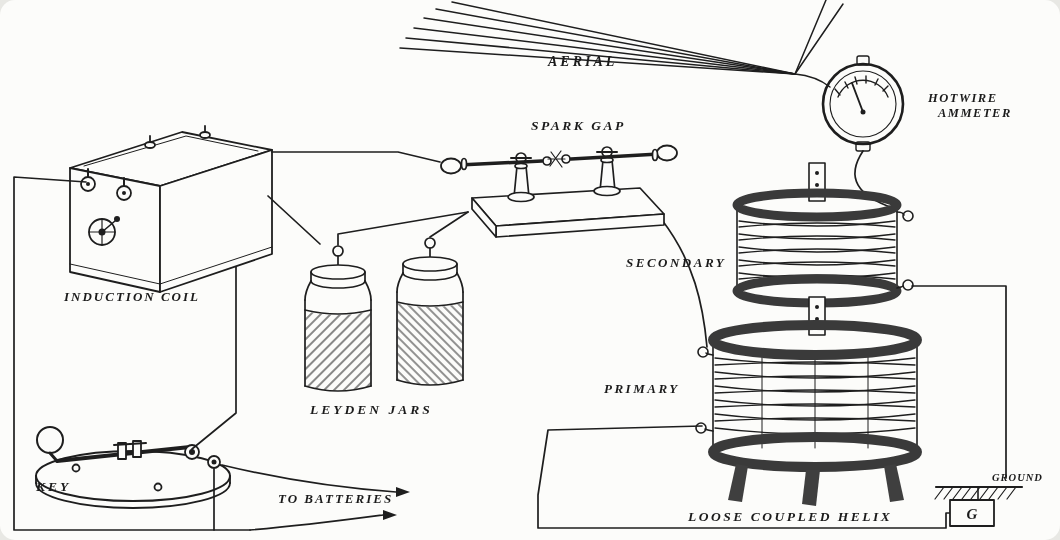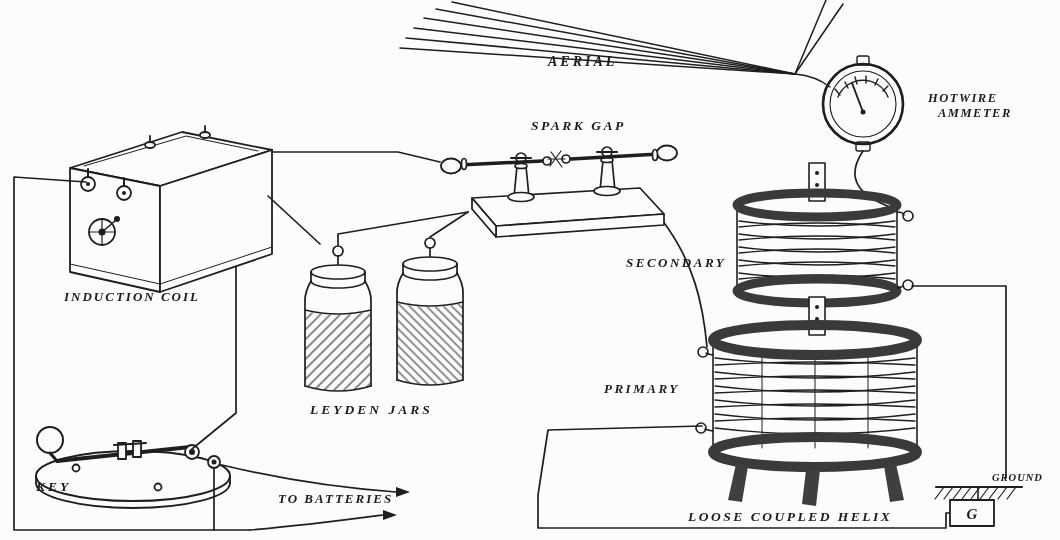--- a/index.html
+++ b/index.html
@@ -1,17 +1,17 @@
 <!DOCTYPE html>
 <html><head>
 <meta charset="utf-8">
 <style>
   html,body{margin:0;padding:0;background:#e8e8e4;}
   #stage{position:relative;width:1060px;height:540px;background:#fcfcfa;overflow:hidden;
-         font-family:"Liberation Serif","DejaVu Serif",serif;}
+         font-family:"Liberation Serif","DejaVu Serif",serif;border-radius:15px;}
   svg{display:block;}
   .ink{stroke:#1e1e1e;fill:none;stroke-linecap:round;stroke-linejoin:round;}
   .face{fill:#fcfcfa;stroke:#1e1e1e;}
   .lbl{font-family:"Liberation Serif","DejaVu Serif",serif;font-style:italic;font-weight:bold;
        fill:#1b1b1b;stroke:none;}
 </style>
 </head>
 <body>
 
 <div id="stage">

